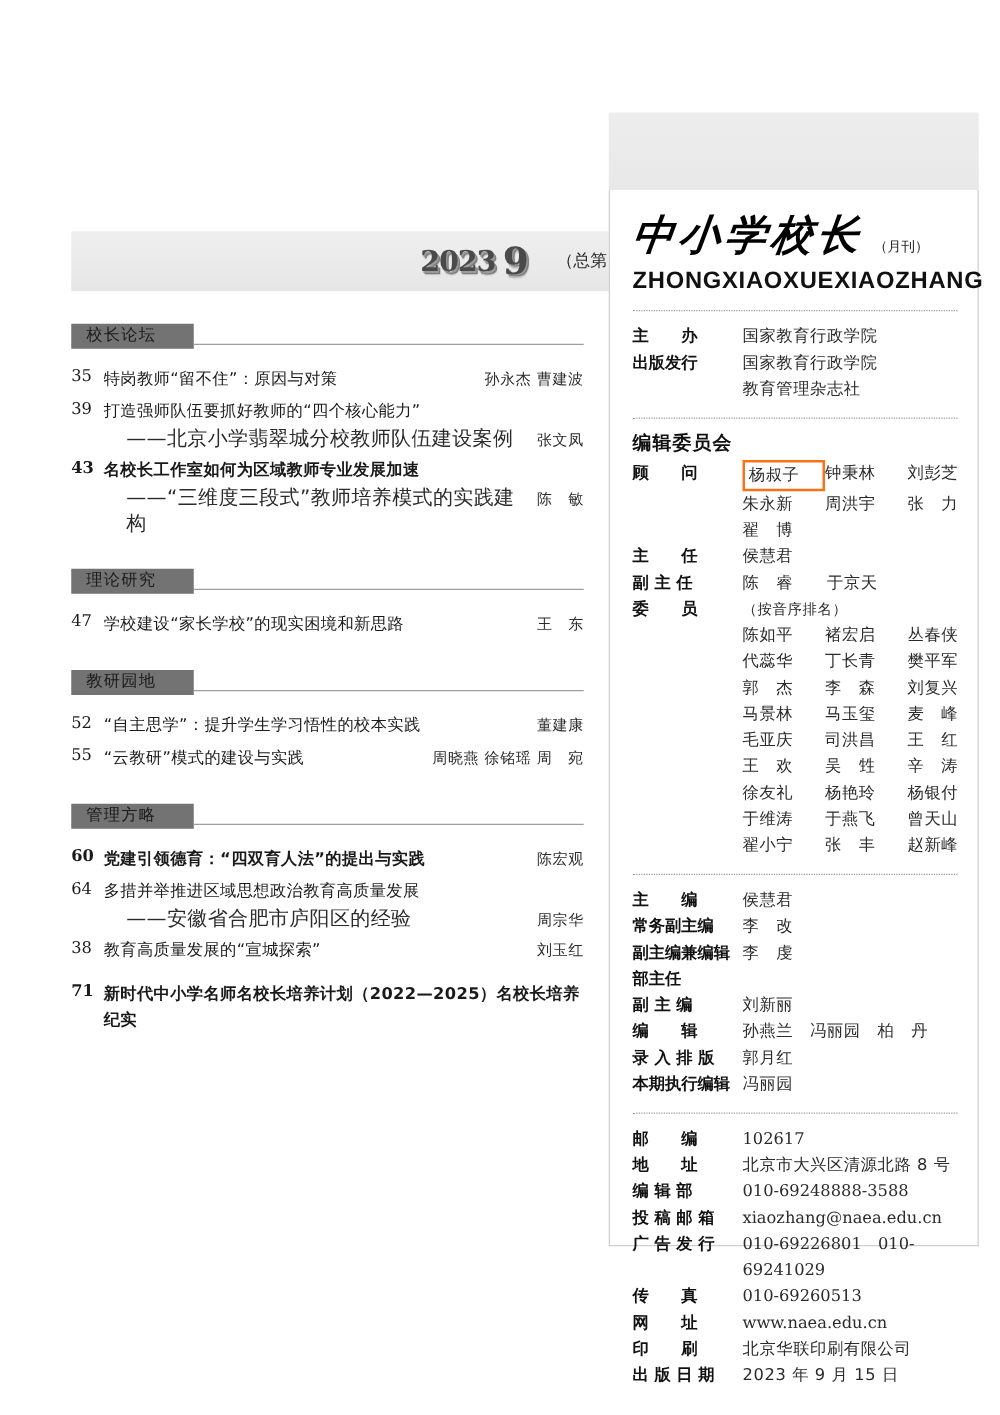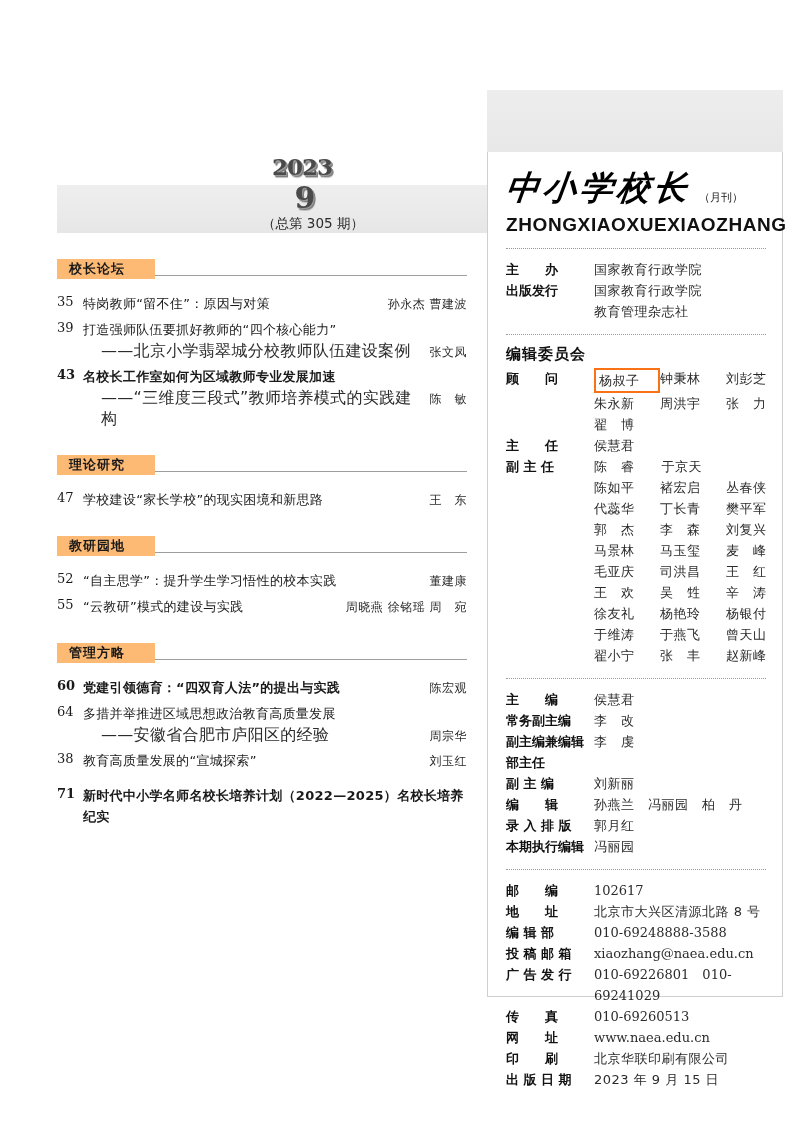--- a/index.html
+++ b/index.html
@@ -10,21 +10,20 @@
   }
   .page { position: relative; width: 800px; height: 1132px; background:#fff; }
 
   
   .toc { position: absolute; left: 57px; top: 185px; width: 410px; }
 
   .issue-band {
     height: 48px; width: 490px;
     background: linear-gradient(180deg,#eeeeee 0%, #eaeaea 60%, #e6e6e6 100%);
     display: flex; align-items: center; justify-content: flex-end;
-    flex-direction: column;
   }
   .issue-year {
     font-family: "DejaVu Serif", "Liberation Serif", serif;
     font-weight: bold; font-size: 23px; letter-spacing: -1px;
     color: #4a4a4a;
     text-shadow: 1px 1px 0 #9a9a9a, 2px 2px 0 #7d7d7d, 2px 3px 1px #bdbdbd;
   }
   .issue-month {
     font-family: "DejaVu Serif", "Liberation Serif", serif;
     font-weight: bold; font-size: 30px; margin-left: 6px;
@@ -35,21 +34,21 @@
     margin-left: 22px; font-size: 13.5px; color: #2b2b2b;
     font-family: "DejaVu Sans", "Liberation Sans", sans-serif;
   }
 
   .section { margin-top: 26px; }
   .section-head {
     position: relative; height: 20px; margin-bottom: 14px;
     display: flex; align-items: flex-end;
   }
   .section-head .chip {
-    background:#fdba74; color:#1a1a1a; font-weight:bold;
+    background:#737373; color:#1a1a1a; font-weight:normal;
     font-size: 13px; padding: 2px 30px 2px 12px; line-height: 16px;
     letter-spacing: 1px; white-space: nowrap;
   }
   .section-head .rule {
     flex: 1; height: 1px; background: #9e9e9e; margin-bottom: 3px;
   }
 
   .entry { display: flex; margin-bottom: 5px; }
   .entry .pg {
     width: 26px; flex: 0 0 26px; text-align: left;
@@ -325,20 +324,24 @@
         </div>
         <div class="kv">
           <div class="k plain">主　　任</div>
           <div class="v">侯慧君</div>
         </div>
         <div class="kv">
           <div class="k plain">副 主 任</div>
           <div class="v">陈　睿　　于京天</div>
         </div>
         <div class="kv">
+          <div class="k plain">委　　员</div>
+          <div class="v note">（按音序排名）</div>
+        </div>
+        <div class="kv">
           <div class="k plain"></div>
           <div class="names">
             <div class="n">陈如平</div>
             <div class="n">褚宏启</div>
             <div class="n">丛春侠</div>
           </div>
         </div>
         <div class="kv">
           <div class="k plain"></div>
           <div class="names">

